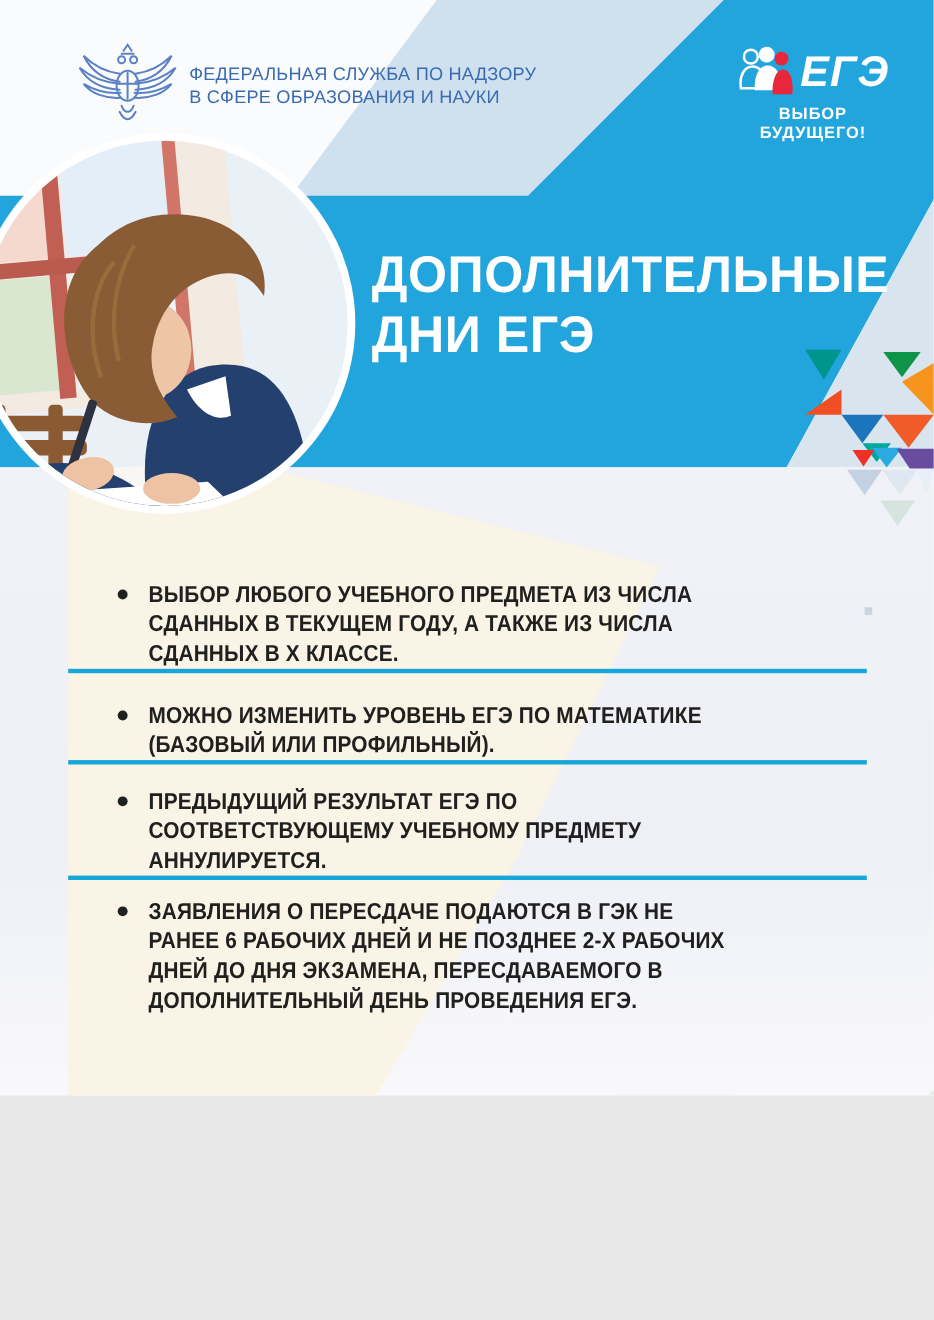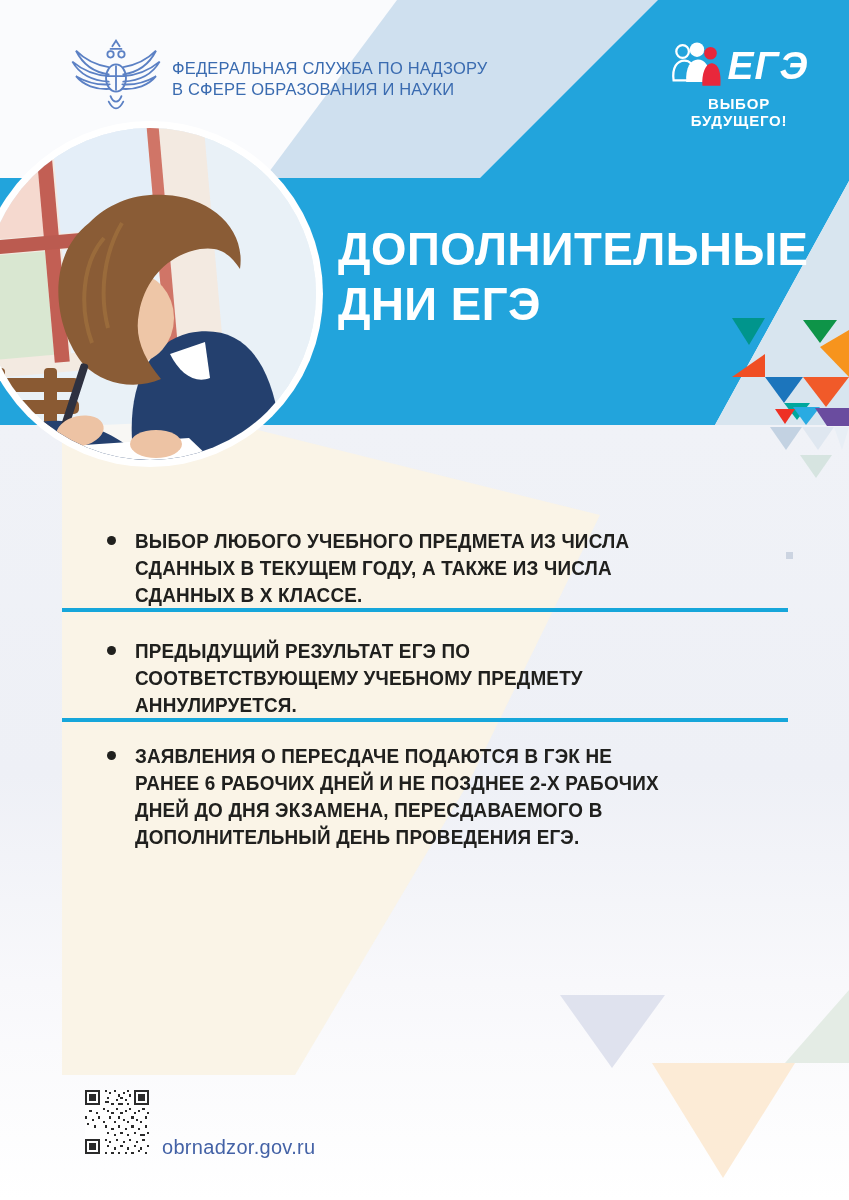--- a/index.html
+++ b/index.html
@@ -1,16 +1,16 @@
 <!DOCTYPE html>
 <html><head>
 <meta charset="utf-8">
 <style>
   html,body{margin:0;padding:0;background:#e8e8e8;font-family:"Liberation Sans",sans-serif;}
-  .poster{position:relative;width:849px;height:1200px;margin:0 auto;background:#fafbfd;overflow:hidden;}
+  .poster{position:relative;width:849px;height:996px;margin:0 auto;background:#fafbfd;overflow:hidden;}
 
   
   .header-bg{position:absolute;left:0;top:0;width:849px;height:180px;background:#fafbfd;}
   .band-light{position:absolute;inset:0;background:#cfe0ef;
     clip-path:polygon(397px 0,660px 0,478px 180px,263px 180px);}
   .banner{position:absolute;inset:0;background:#22a4dc;
     clip-path:polygon(0 178px,480px 178px,658px 0,849px 0,849px 181px,715px 425px,0 425px);}
   .wedge{position:absolute;inset:0;background:#d8e5ef;
     clip-path:polygon(849px 181px,849px 425px,715px 425px);}
   .below-base{position:absolute;left:0;top:425px;width:849px;height:775px;
@@ -159,20 +159,24 @@
   </div>
 
   <div class="title">ДОПОЛНИТЕЛЬНЫЕ
 ДНИ ЕГЭ</div>
 
   <ul class="bullets">
     <li>
         <div class="btext">ВЫБОР ЛЮБОГО УЧЕБНОГО ПРЕДМЕТА ИЗ ЧИСЛА
 СДАННЫХ В ТЕКУЩЕМ ГОДУ, А ТАКЖЕ ИЗ ЧИСЛА
 СДАННЫХ В Х КЛАССЕ.</div>
+      </li>
+    <li>
+        <div class="btext">МОЖНО ИЗМЕНИТЬ УРОВЕНЬ ЕГЭ ПО МАТЕМАТИКЕ
+(БАЗОВЫЙ ИЛИ ПРОФИЛЬНЫЙ).</div>
       </li>
     <li>
         <div class="btext">ПРЕДЫДУЩИЙ РЕЗУЛЬТАТ ЕГЭ ПО
 СООТВЕТСТВУЮЩЕМУ УЧЕБНОМУ ПРЕДМЕТУ
 АННУЛИРУЕТСЯ.</div>
       </li>
     <li>
         <div class="btext">ЗАЯВЛЕНИЯ О ПЕРЕСДАЧЕ ПОДАЮТСЯ В ГЭК НЕ
 РАНЕЕ 6 РАБОЧИХ ДНЕЙ И НЕ ПОЗДНЕЕ 2-Х РАБОЧИХ
 ДНЕЙ ДО ДНЯ ЭКЗАМЕНА, ПЕРЕСДАВАЕМОГО В

